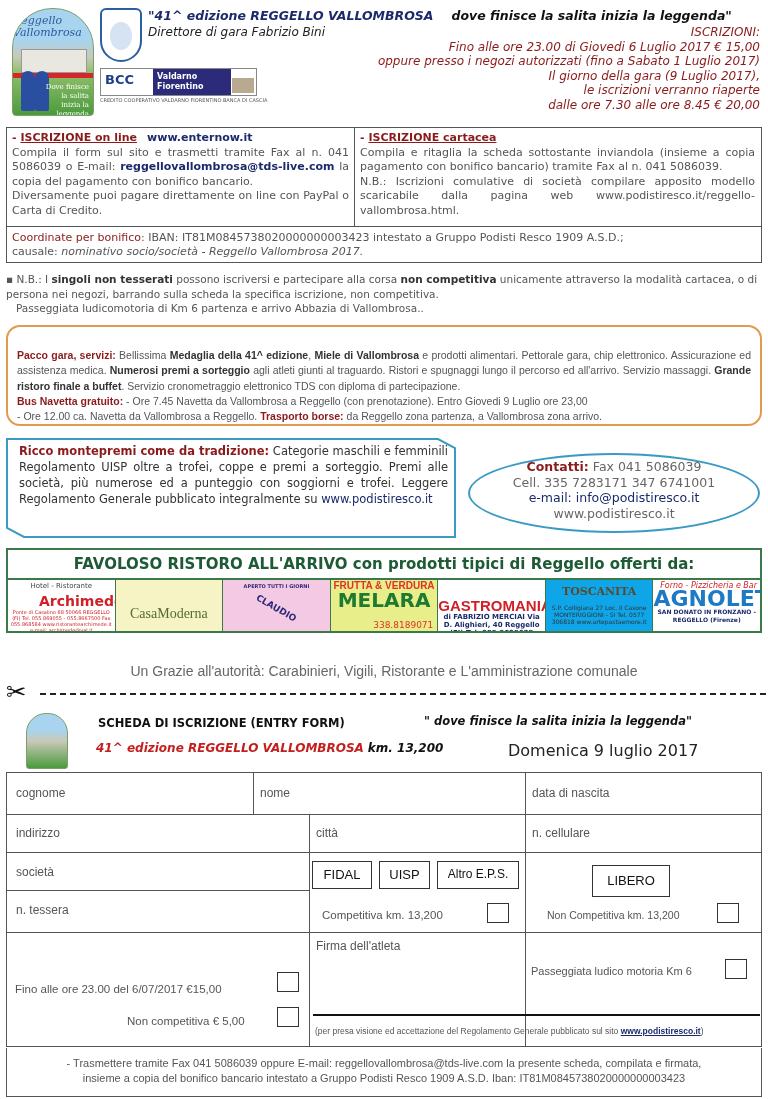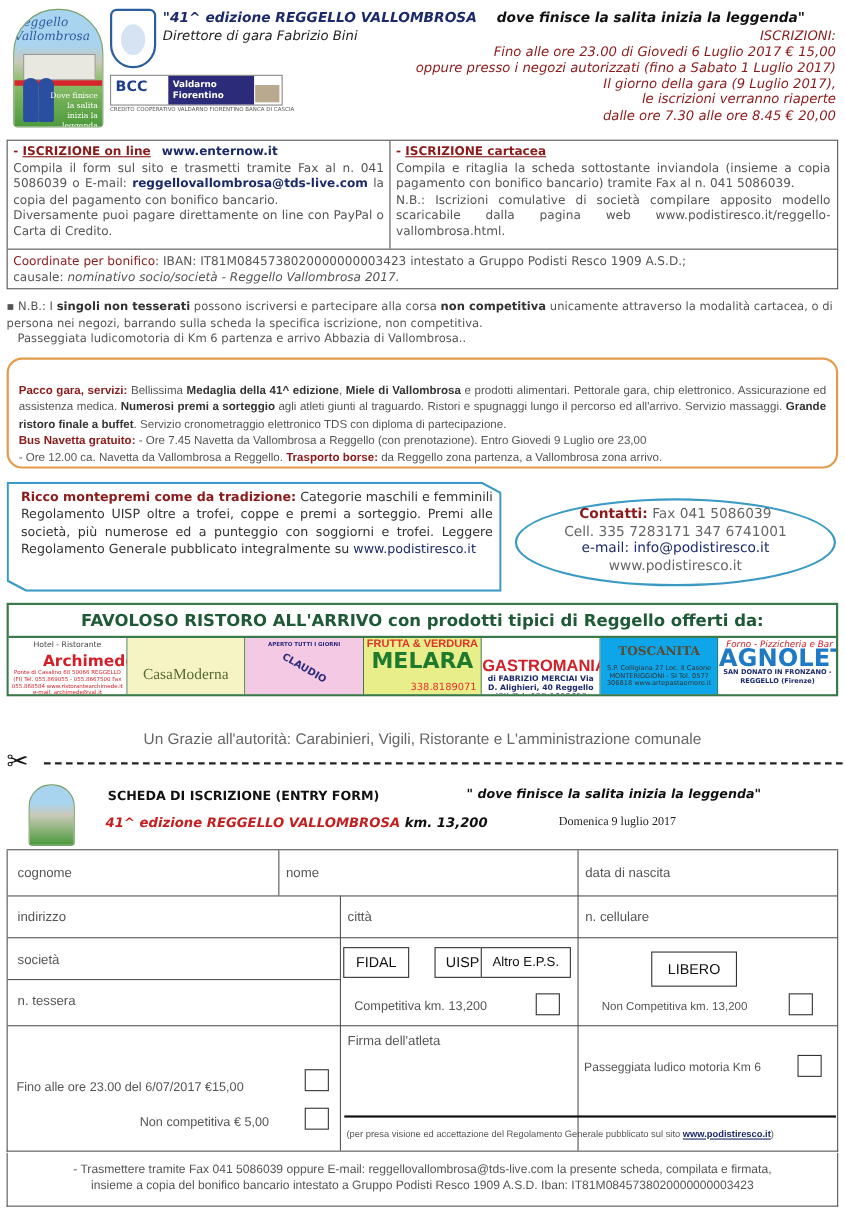--- a/index.html
+++ b/index.html
@@ -89,21 +89,21 @@
 
   .scissors { left: 6px; top: 680px; font-size: 24px; color: #111; line-height: 24px; }
   .cutline { left: 40px; top: 693px; width: 726px; height: 0; border-top: 2px dashed #222; }
 
   
   .logo-small { left: 26px; top: 713px; width: 42px; height: 56px; border-radius: 20px 20px 3px 3px; background: linear-gradient(#a8d4f0 0%, #a8d4f0 30%, #c9c9b8 50%, #4c9a3c 100%); border: 1px solid #7a9f6a; }
   .form-title { left: 98px; top: 716px; font-size: 11.5px; font-weight: bold; color: #111; }
   .form-motto { left: 424px; top: 714px; font-size: 11.5px; font-weight: bold; font-style: italic; color: #111; }
   .form-ed { left: 96px; top: 741px; font-size: 12px; font-weight: bold; font-style: italic; color: #c41e1e; }
   .form-ed .km { color: #111; margin-left: 4px; }
-  .form-date { left: 508px; top: 741px; font-size: 11px; color: #222; font-family: Liberation Serif, serif; }
+  .form-date { left: 508px; top: 741px; font-size: 16px; color: #222; }
   .form-top-rule { left: 6px; top: 772px; width: 756px; height: 0; border-top: 1.5px solid #555; }
 
   
   .form { left: 6px; top: 773px; width: 756px; height: 274px; border: 1.5px solid #555; border-top: none; font-family: "Liberation Sans", sans-serif; }
   .fc { position: absolute; font-size: 12px; color: #555; }
   .vline { position: absolute; width: 0; border-left: 1.5px solid #555; }
   .hline { position: absolute; height: 0; border-top: 1.5px solid #555; }
   .opt { position: absolute; border: 1.5px solid #333; background:#fff; font-size: 13px; color: #111; text-align: center; }
   .chk { position: absolute; width: 22px; height: 20px; border: 1.5px solid #333; background: #fff; }
   .small-lbl { position: absolute; font-size: 11.5px; color: #555; white-space: nowrap; }
@@ -247,21 +247,21 @@
   <div class="fc" style="left:9px;top:53px">indirizzo</div>
   <div class="vline" style="left:302px;top:41px;height:232px"></div>
   <div class="fc" style="left:309px;top:53px">città</div>
   <div class="fc" style="left:525px;top:53px">n. cellulare</div>
   <div class="hline" style="left:0;top:79px;width:754px"></div>
 
   <div class="fc" style="left:9px;top:92px">società</div>
   <div class="hline" style="left:0;top:117px;width:302px"></div>
   <div class="fc" style="left:9px;top:130px">n. tessera</div>
   <div class="opt" style="left:305px;top:88px;width:60px;height:28px;line-height:25px">FIDAL</div>
-  <div class="opt" style="left:388px;top:88px;width:51px;height:28px;line-height:25px">UISP</div>
+  <div class="opt" style="left:372px;top:88px;width:51px;height:28px;line-height:25px">UISP</div>
   <div class="opt" style="left:430px;top:88px;width:82px;height:28px;line-height:25px;font-size:12px">Altro E.P.S.</div>
   <div class="opt" style="left:585px;top:92px;width:78px;height:32px;line-height:29px">LIBERO</div>
   <div class="small-lbl" style="left:315px;top:136px">Competitiva km. 13,200</div>
   <div class="chk" style="left:480px;top:130px"></div>
   <div class="small-lbl" style="left:540px;top:136px;font-size:10.5px">Non Competitiva km. 13,200</div>
   <div class="chk" style="left:710px;top:130px"></div>
   <div class="hline" style="left:0;top:159px;width:754px"></div>
 
   <div class="fc" style="left:309px;top:166px">Firma dell'atleta</div>
   <div class="small-lbl" style="left:524px;top:192px;font-size:11px">Passeggiata ludico motoria Km 6</div>

